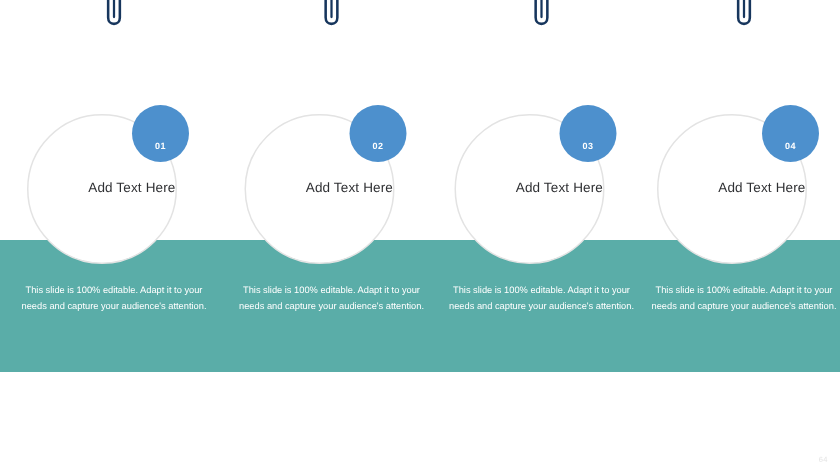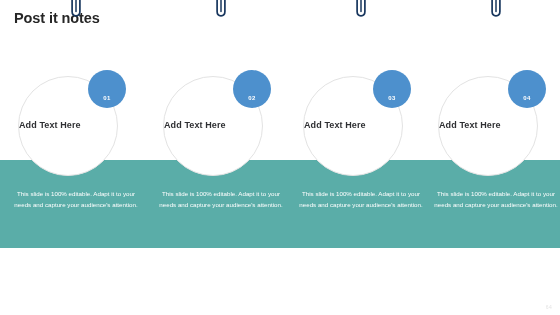--- a/index.html
+++ b/index.html
@@ -72,23 +72,23 @@
     border: 1px solid #e3e3e3;
     box-sizing: border-box;
     z-index: 3;
   }
 
   .note-label {
     position: absolute;
     left: 0;
     right: 0;
     top: 43px;
-    text-align: left;
+    text-align: right;
     font-size: 9px;
-    font-weight: bold;
+    font-weight: normal;
     color: #2f3033;
     letter-spacing: 0.1px;
   }
 
   
   .badge {
     position: absolute;
     left: 82px;
     top: 70px;
     width: 38px;
@@ -141,21 +141,20 @@
     font-size: 5px;
     color: #e4e4e4;
     letter-spacing: 0.3px;
   }
 </style>
 </head>
 <body>
 
 <div id="slide">
 
-  <div id="page-title">Post it notes</div>
 
   <div id="teal-band"></div>
 
   <div id="columns">
 
     <div class="column" style="left:6px;">
       <div class="note-circle">
         <div class="note-label">Add Text Here</div>
       </div>
       <div class="badge">

